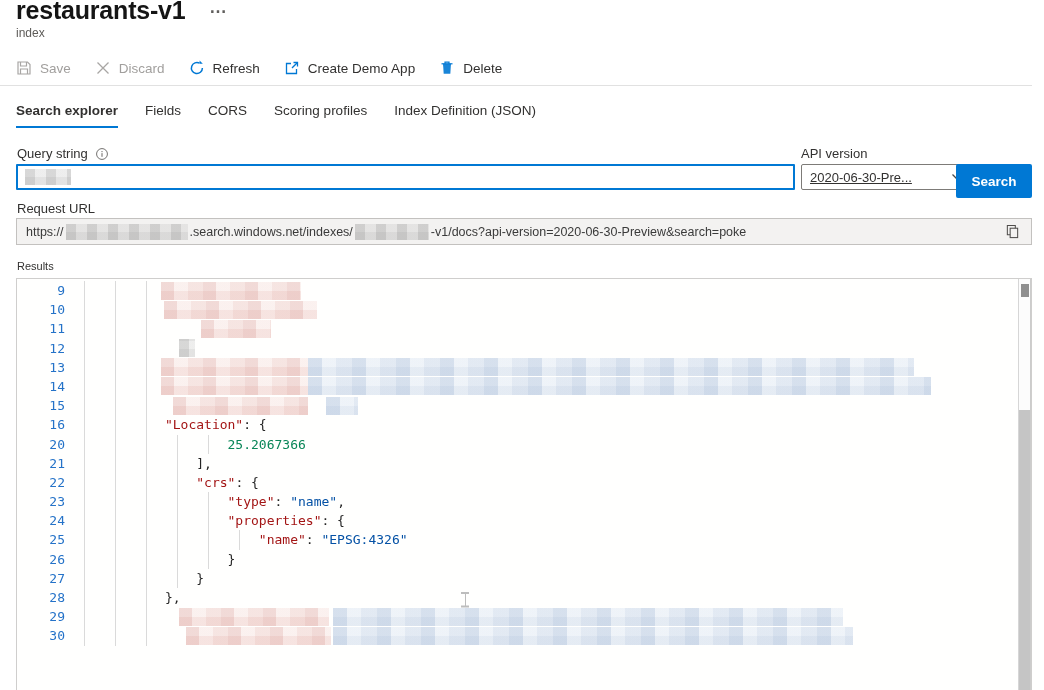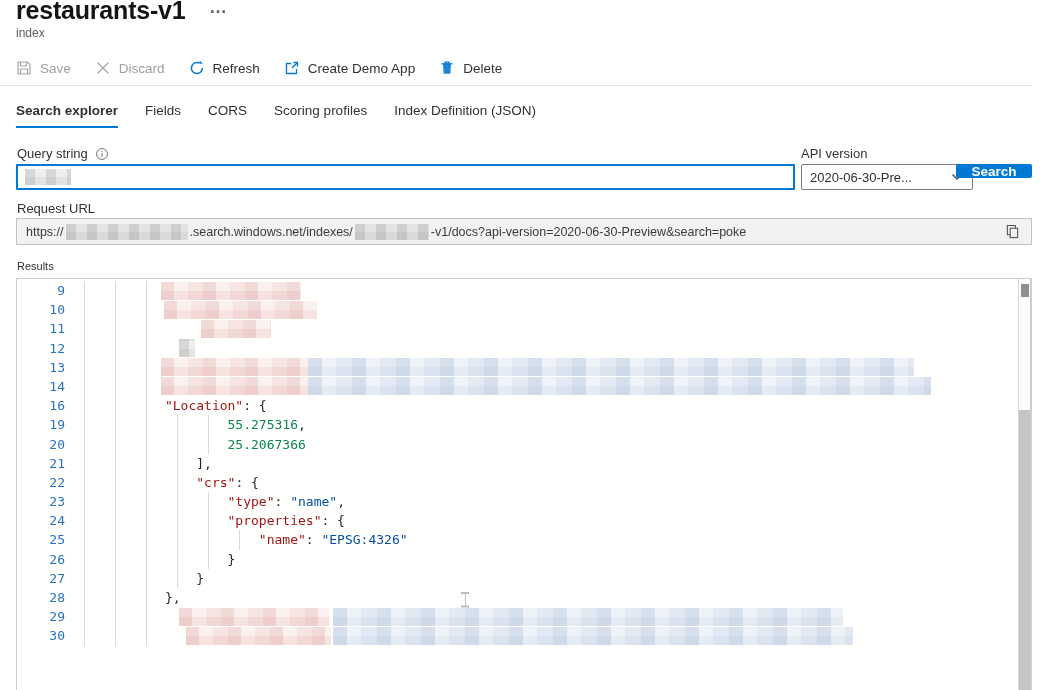--- a/index.html
+++ b/index.html
@@ -22,22 +22,22 @@
   .divider { position:absolute; left:0; top:85px; width:1032px; height:1px; background:#e1e1e1; }
   
   .tabs { position:absolute; left:16px; top:103px; display:flex; gap:27px; font-size:13.5px; }
   .tab { padding-bottom:8px; border-bottom:2.5px solid transparent; cursor:pointer; color:var(--text,#323130); }
   .tab.active { font-weight:700; border-bottom-color:var(--accent,#0078d4); }
   
   .q-label-row { position:absolute; left:17px; top:146px; display:flex; align-items:center; gap:7px; font-size:13px; }
   .info-ic { display:inline-flex; width:14px; height:14px; }
   .api-label { position:absolute; left:801px; top:146px; font-size:13px; }
   .q-input { position:absolute; left:16px; top:164px; width:779px; height:26px; border:2px solid var(--accent,#0078d4); background:#fff; border-radius:1px; display:flex; align-items:center; padding-left:5px; cursor:text; }
-  .api-select { position:absolute; left:801px; top:164px; width:172px; height:26px; border:1px solid #7d7b78; border-radius:2px; background:#fff; display:flex; align-items:center; justify-content:space-between; padding:0 9px 0 8px; font-size:13px; cursor:pointer; }
-  .search-btn { position:absolute; left:956px; top:164px; width:76px; height:14px; background:var(--accent,#0078d4); color:#fff; border:none; border-radius:2px; font-size:13.5px; font-weight:700; font-family:"Liberation Sans",sans-serif; cursor:pointer; }
+  .api-select { position:absolute; left:801px; top:164px; width:172px; height:26px; border:1px solid #7d7b78; border-radius:2px; background:#fff; display:flex; align-items:center; justify-content:space-between; padding:0 9px 0 8px; font-size:13px; cursor:pointer;text-decoration:underline; }
+  .search-btn { position:absolute; left:956px; top:164px; width:76px; height:34px; background:var(--accent,#0078d4); color:#fff; border:none; border-radius:2px; font-size:13.5px; font-weight:700; font-family:"Liberation Sans",sans-serif; cursor:pointer; }
   
   .url-label { position:absolute; left:17px; top:201px; font-size:13px; }
   .url-bar { position:absolute; left:16px; top:218px; width:1016px; height:27px; background:#f3f2f1; border:1px solid #c3c1bf; display:flex; align-items:center; padding:0 30px 0 9px; font-size:12.5px; color:#3a3a3a; white-space:nowrap; overflow:hidden; }
   .copy-btn { position:absolute; right:24px; top:224px; width:15px; height:15px; cursor:pointer; }
   .red-inline { display:inline-block; height:16px; vertical-align:-4px; margin:0 2px; }
   
   .results-label { position:absolute; left:17px; top:260px; font-size:11px; }
   .editor { position:absolute; left:16px; top:278px; width:1016px; height:412px; border:1px solid #cfcecd; border-bottom:none; background:#fffffe; overflow:hidden; }
   .code-area { position:absolute; left:0; top:0; right:14px; bottom:0; padding-top:2px; overflow:hidden; }
   .crow { height:19.2px; display:flex; }
@@ -197,26 +197,26 @@
         </div>
         <div class="crow">
           <span class="ln">13</span>
           <span class="lc"><span class="guide" style="left: 13px;"></span><span class="guide" style="left: 44px;"></span><span class="guide" style="left: 75px;"></span><span class="blurblk px-p" style="left: 90px; width: 147px;"></span><span class="blurblk px-b" style="left: 237px; width: 606px;"></span></span>
         </div>
         <div class="crow">
           <span class="ln">14</span>
           <span class="lc"><span class="guide" style="left: 13px;"></span><span class="guide" style="left: 44px;"></span><span class="guide" style="left: 75px;"></span><span class="blurblk px-p" style="left: 90px; width: 147px;"></span><span class="blurblk px-b" style="left: 237px; width: 623px;"></span></span>
         </div>
         <div class="crow">
+          <span class="ln">15</span>
+          <span class="lc"><span class="guide" style="left: 13px;"></span><span class="guide" style="left: 44px;"></span><span class="guide" style="left: 75px;"></span><span class="blurblk px-p" style="left: 102px; width: 135px;"></span><span class="blurblk px-b" style="left: 255px; width: 32px;"></span></span>
+        </div>
+        <div class="crow">
           <span class="ln">16</span>
           <span class="lc"><span class="guide" style="left: 13px;"></span><span class="guide" style="left: 44px;"></span><span class="guide" style="left: 75px;"></span><span class="tok-t">            </span><span class="tok-k">"Location"</span><span class="tok-t">: {</span></span>
-        </div>
-        <div class="crow">
-          <span class="ln">19</span>
-          <span class="lc"><span class="guide" style="left: 13px;"></span><span class="guide" style="left: 44px;"></span><span class="guide" style="left: 75px;"></span><span class="guide" style="left: 106px;"></span><span class="guide" style="left: 137px;"></span><span class="tok-t">                    </span><span class="tok-n">55.275316</span><span class="tok-t">,</span></span>
         </div>
         <div class="crow">
           <span class="ln">20</span>
           <span class="lc"><span class="guide" style="left: 13px;"></span><span class="guide" style="left: 44px;"></span><span class="guide" style="left: 75px;"></span><span class="guide" style="left: 106px;"></span><span class="guide" style="left: 137px;"></span><span class="tok-t">                    </span><span class="tok-n">25.2067366</span></span>
         </div>
         <div class="crow">
           <span class="ln">21</span>
           <span class="lc"><span class="guide" style="left: 13px;"></span><span class="guide" style="left: 44px;"></span><span class="guide" style="left: 75px;"></span><span class="guide" style="left: 106px;"></span><span class="tok-t">                ],</span></span>
         </div>
         <div class="crow">

